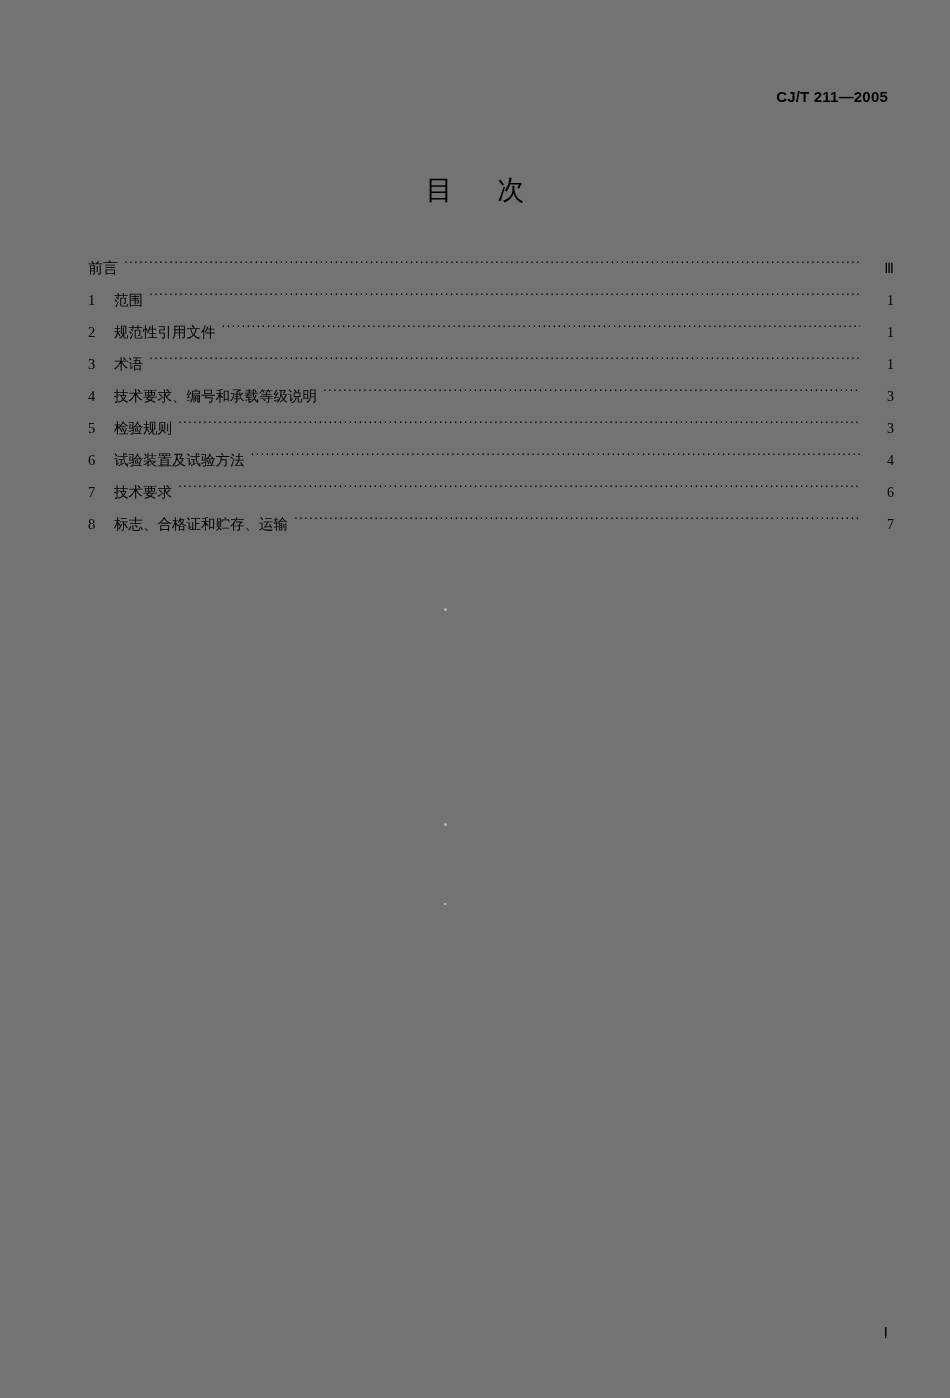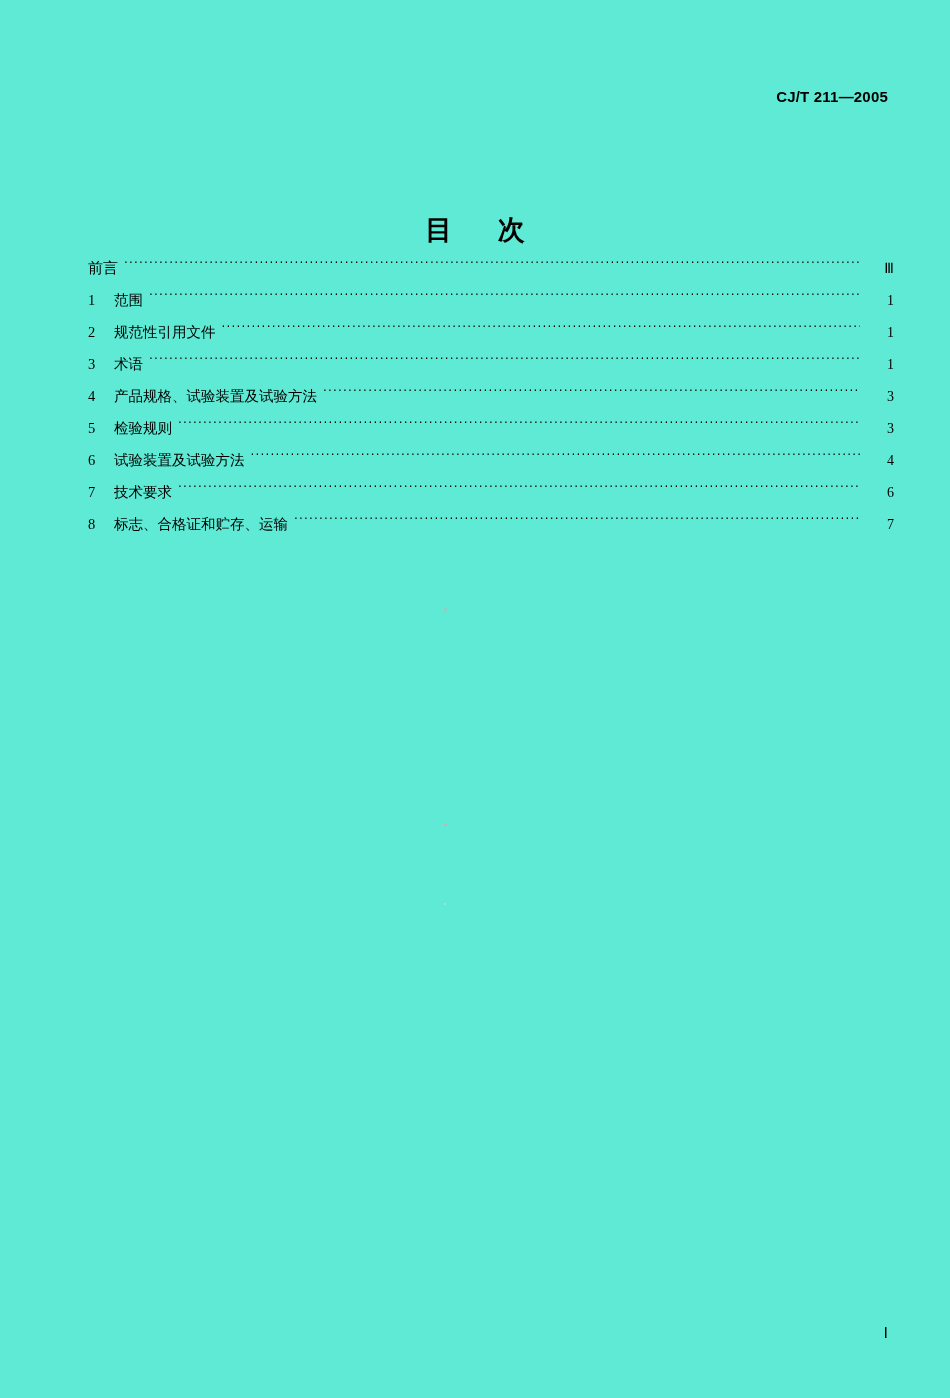--- a/index.html
+++ b/index.html
@@ -11,21 +11,21 @@
     width: 950px;
     height: 1398px;
     position: relative;
     font-family: "Liberation Serif", serif;
     color: #111;
     overflow: hidden;
   }
   .page {
     position: absolute;
     inset: 0;
-    background: #5eead4;
+    background: #737373;
     padding-left: 48px;
   }
   
   .std-header {
     position: absolute;
     top: 88px;
     right: 62px;
     font-family: "Liberation Sans", sans-serif;
     font-weight: bold;
     font-size: 15px;
@@ -35,25 +35,24 @@
   }
   
   .doc-title {
     position: absolute;
     top: 172px;
     left: 0;
     width: 100%;
     text-align: center;
     font-family: "DejaVu Sans", sans-serif;
     font-size: 27px;
-    font-weight: bold;
+    font-weight: normal;
     letter-spacing: 18px;
     text-indent: 18px;
     color: #000;
-    margin-top: 40px;
   }
   
   .toc {
     position: absolute;
     top: 258px;
     left: 88px;
     width: 806px;
   }
   .toc-entry {
     display: flex;
@@ -157,21 +156,21 @@
 
     <div class="toc-entry">
       <span class="num">3</span>
       <span class="label">术语</span>
       <span class="leader"></span>
       <span class="page-no">1</span>
     </div>
 
     <div class="toc-entry">
       <span class="num">4</span>
-      <span class="label">产品规格、试验装置及试验方法</span>
+      <span class="label">技术要求、编号和承载等级说明</span>
       <span class="leader"></span>
       <span class="page-no">3</span>
     </div>
 
     <div class="toc-entry">
       <span class="num">5</span>
       <span class="label">检验规则</span>
       <span class="leader"></span>
       <span class="page-no">3</span>
     </div>

